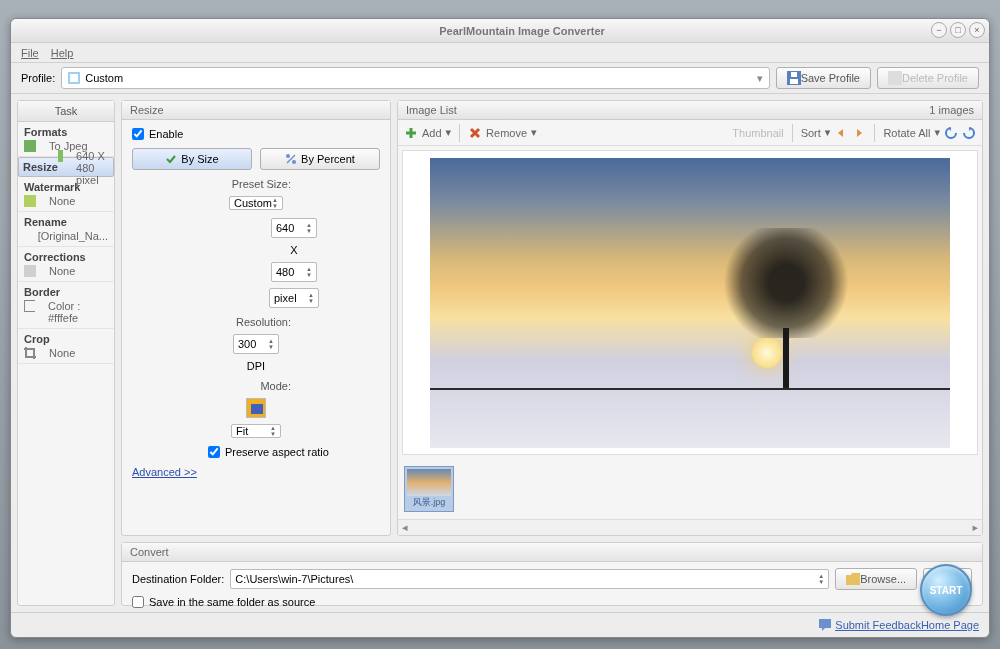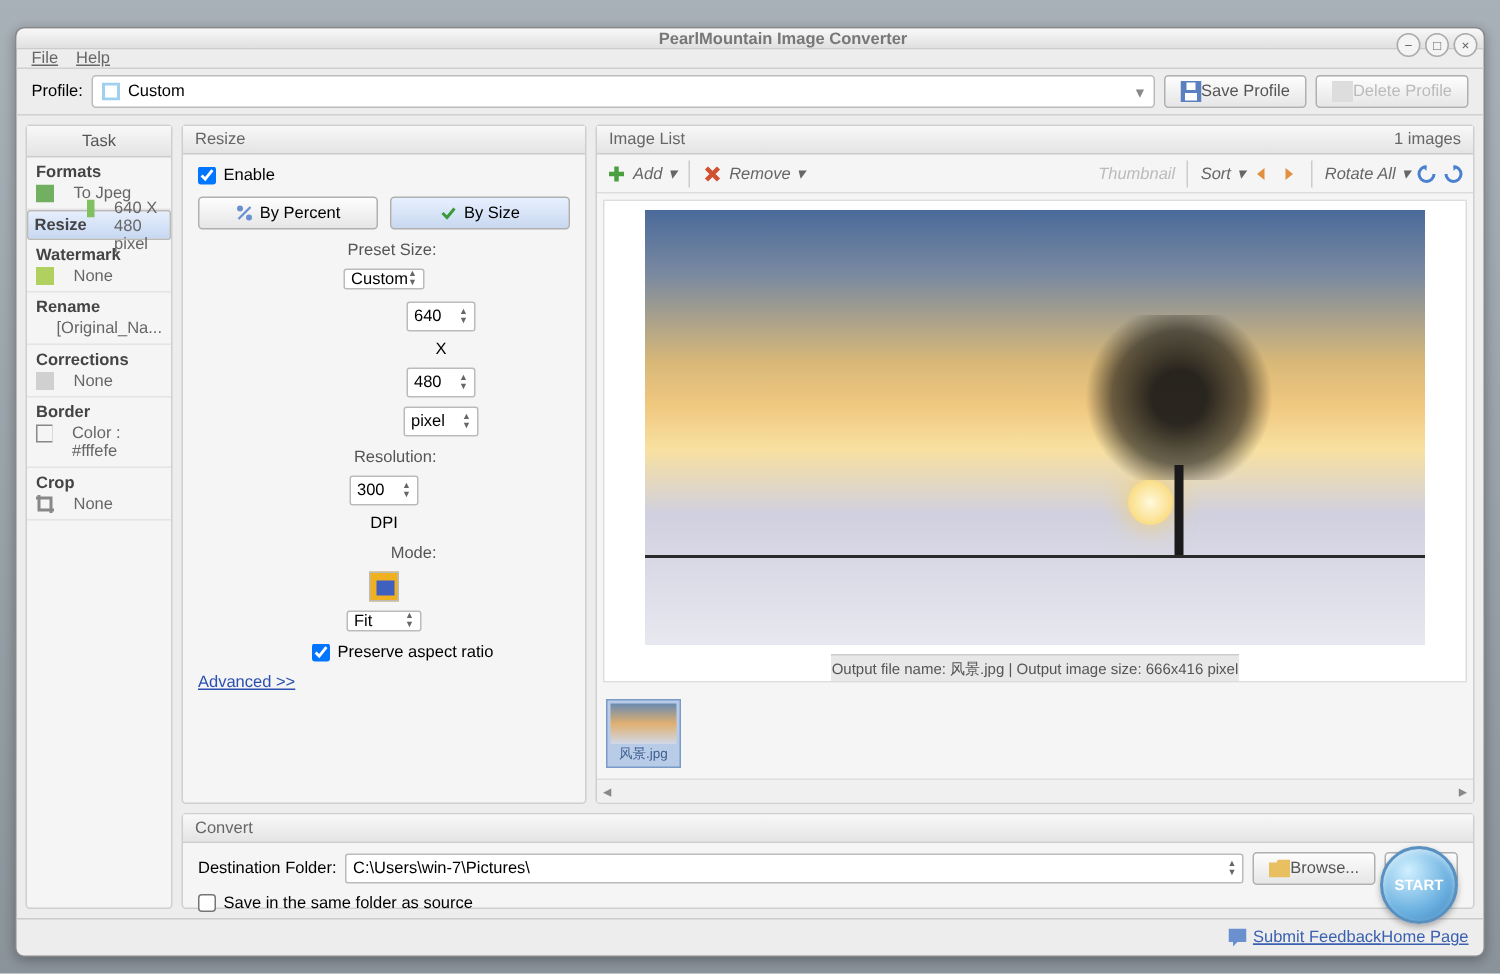--- a/index.html
+++ b/index.html
@@ -38,21 +38,21 @@
 .row { display:flex; align-items:center; gap:6px;flex-direction:column;}
 .row .lbl2 { width:70px; text-align:right; color:#555;}
 .spin { width:46px; height:20px; border:1px solid #bbb; background:#fff; border-radius:2px; display:flex; align-items:center; padding:0 4px; justify-content:space-between;}
 .spinbtns { display:flex; flex-direction:column; font-size:6px; color:#666; line-height:6px;}
 .sel { height:20px; border:1px solid #bbb; background:#fff; border-radius:2px; display:flex; align-items:center; padding:0 4px; justify-content:space-between; min-width:50px;}
 .link { color:#2a4fb0; text-decoration:underline;}
 .image-panel { flex:1;}
 .toolbar { height:26px; display:flex; align-items:center; padding:0 6px; gap:4px; border-bottom:1px solid #ddd;}
 .toolbar .sep { width:1px; height:18px; background:#ccc; margin:0 4px;}
 .toolbar .spacer { flex:1;}
-.tbtxt { color:#666;font-style:italic;}
+.tbtxt { color:#666;}
 .tbtxt.dis { color:#bbb;}
 .preview { flex:1; background:#fff; margin:4px; border:1px solid #ddd; display:flex; flex-direction:column; align-items:center;}
 .preview-img { flex:1; width:100%; display:flex; align-items:center; justify-content:center; padding:6px;}
 .sunset { width:520px; height:290px; background:linear-gradient(to bottom, #4a6a9a 0%, #7a8aa0 15%, #d8b878 35%, #f0c880 45%, #f8e0a0 55%, #d0d0e0 70%, #e8e8f0 100%); position:relative; overflow:hidden;}
 .tree { position:absolute; bottom:60px; left:55%; width:140px; height:160px;}
 .trunk { position:absolute; bottom:0; left:50%; width:6px; height:60px; background:#1a1a1a; transform:translateX(-50%);}
 .crown { position:absolute; top:0; left:0; width:140px; height:110px; background:radial-gradient(circle, rgba(20,20,20,.9) 20%, rgba(20,20,20,.6) 50%, transparent 70%);}
 .fence { position:absolute; bottom:58px; left:0; width:100%; height:2px; background:#2a2a2a;}
 .sun { position:absolute; bottom:80px; left:62%; width:30px; height:30px; border-radius:50%; background:radial-gradient(circle, #fffadc, #f8d060); box-shadow:0 0 20px #f8d060;}
 .status { height:18px; background:#e8e8e8; border-top:1px solid #ccc; display:flex; align-items:center; justify-content:center; color:#555; font-size:10px;}
@@ -187,33 +187,33 @@
         <div class="panel resize-panel">
           <div class="panel-head">
               <span>Resize</span>
             </div>
           <div class="resize-body">
             <label class="chk">
                 <input type="checkbox" checked="" style="">
                 <span>Enable</span>
               </label>
             <div class="tabbtns">
+              <div class="tabbtn active">
+                  <svg width="12" height="12">
+                    <path d="M2 6 L5 9 L10 3" stroke="#3a9a3a" stroke-width="2" fill="none"></path>
+                  </svg>
+                  <span>By Size</span>
+                </div>
               <div class="tabbtn">
                   <svg width="12" height="12">
                     <circle cx="3" cy="3" r="2" fill="#6a90d0"></circle>
                     <circle cx="9" cy="9" r="2" fill="#6a90d0"></circle>
                     <line x1="10" y1="2" x2="2" y2="10" stroke="#6a90d0" stroke-width="1.5"></line>
                   </svg>
                   <span>By Percent</span>
-                </div>
-              <div class="tabbtn active">
-                  <svg width="12" height="12">
-                    <path d="M2 6 L5 9 L10 3" stroke="#3a9a3a" stroke-width="2" fill="none"></path>
-                  </svg>
-                  <span>By Size</span>
                 </div>
             </div>
             <div class="row">
               <span class="lbl2">Preset Size:</span>
               <div class="sel" style="flex:1">
                   <span>Custom</span>
                   <span class="spinbtns">▲<br>▼</span>
                 </div>
             </div>
             <div class="row" style="padding-left:76px;">
@@ -301,21 +301,20 @@
             <div class="preview-img">
               <div class="sunset">
                 <div class="sun"></div>
                 <div class="tree">
                     <div class="crown"></div>
                     <div class="trunk"></div>
                   </div>
                 <div class="fence"></div>
               </div>
             </div>
-            <div class="status">Output file name: 风景.jpg | Output image size: 666x416 pixel</div>
           </div>
           <div class="thumbs">
             <div class="thumb">
               <div class="mini"></div>
               <div class="cap">风景.jpg</div>
             </div>
           </div>
           <div class="scroll">
               <span>◂</span>
               <span>▸</span>

